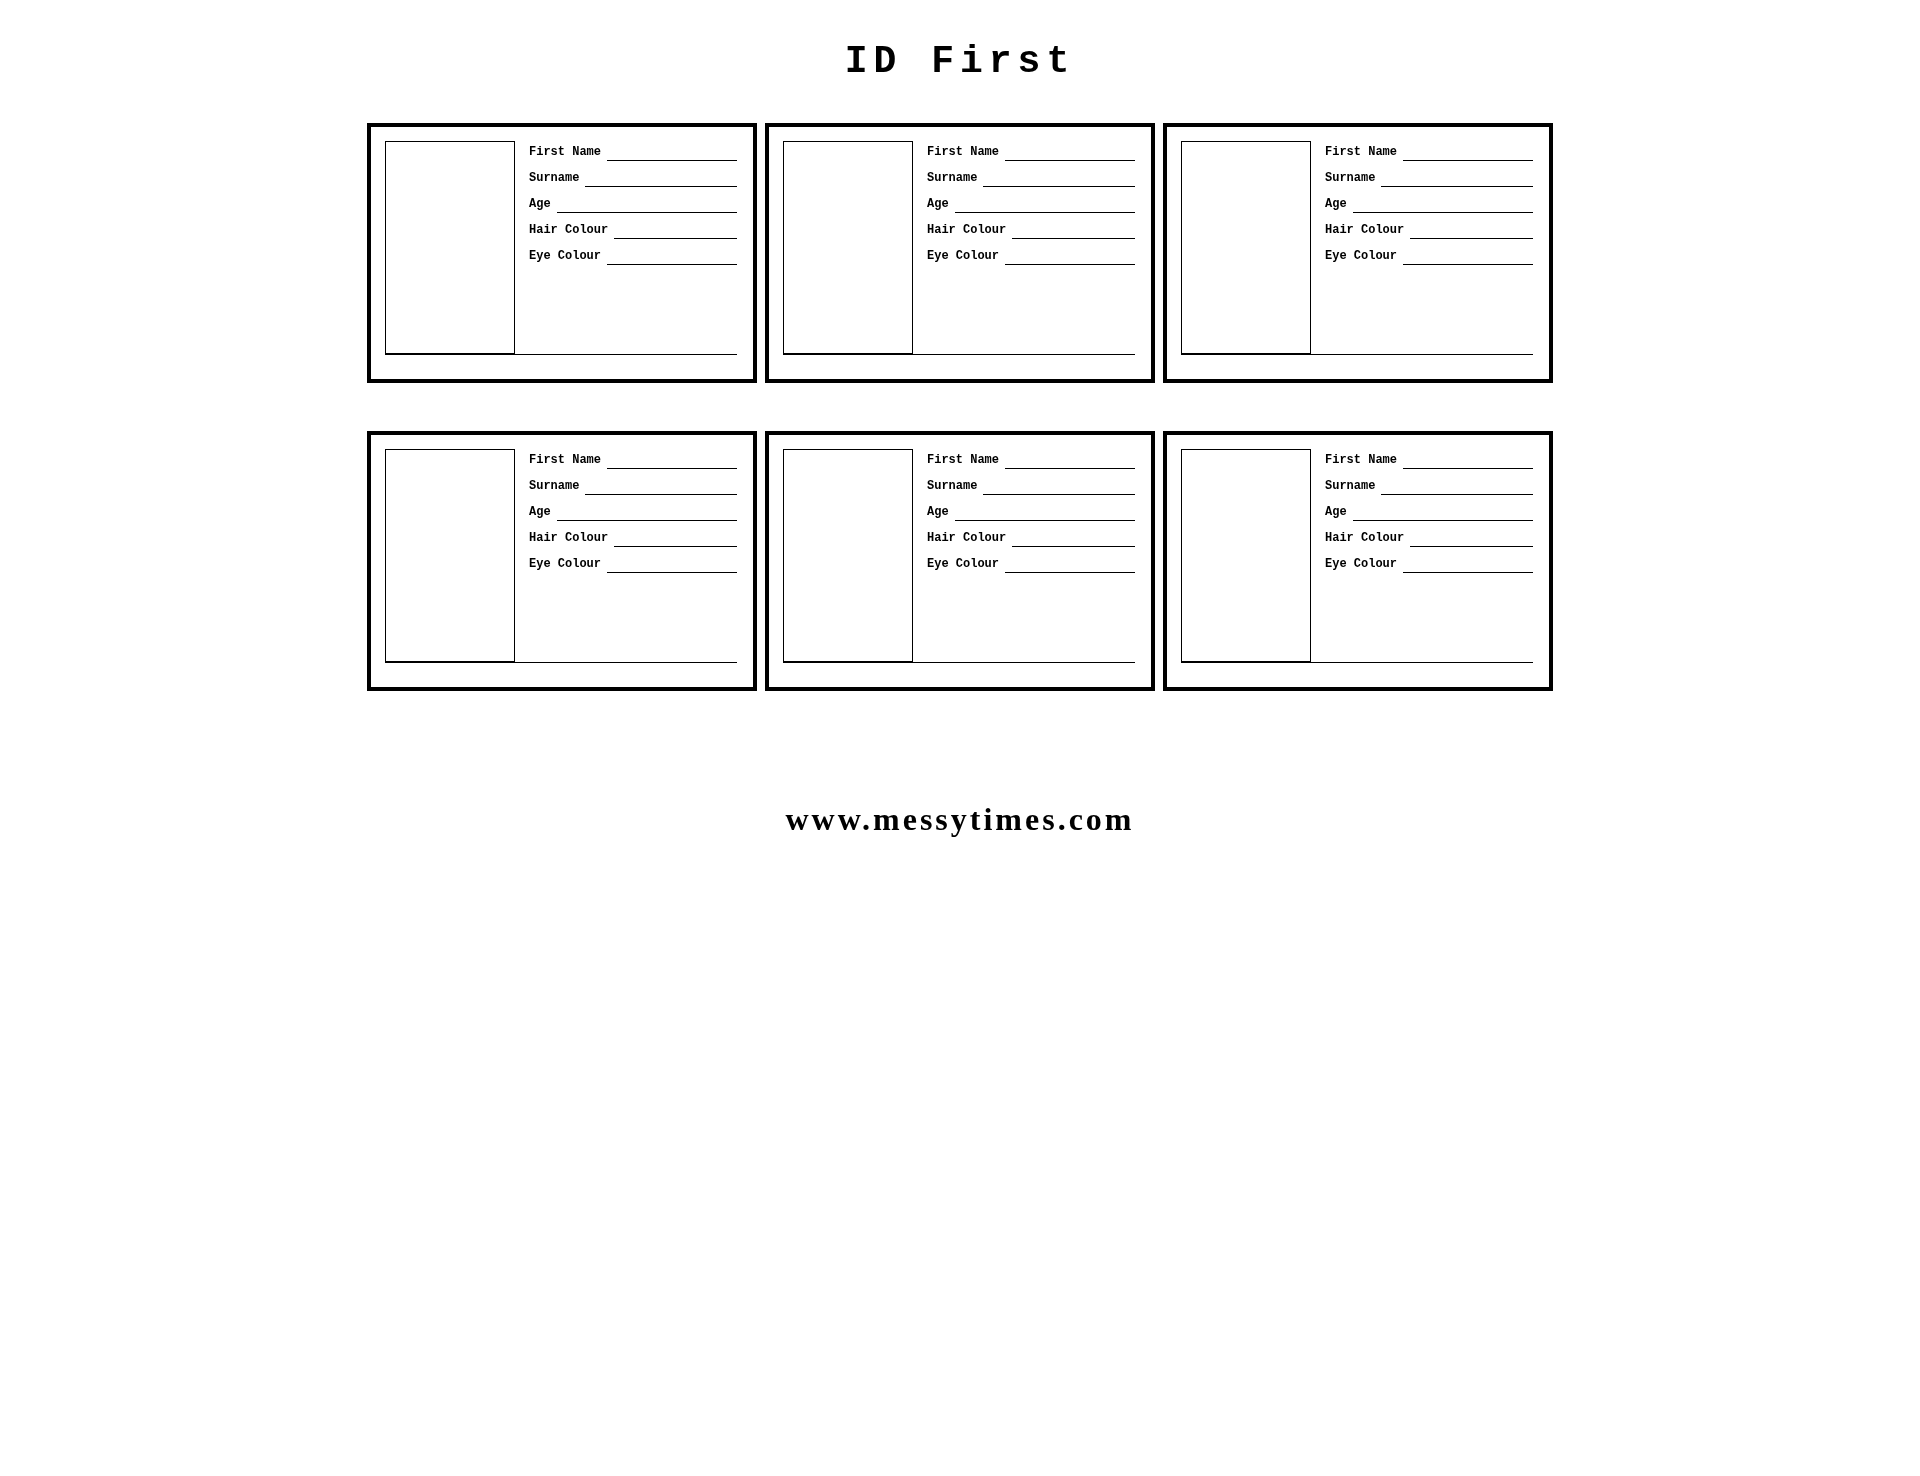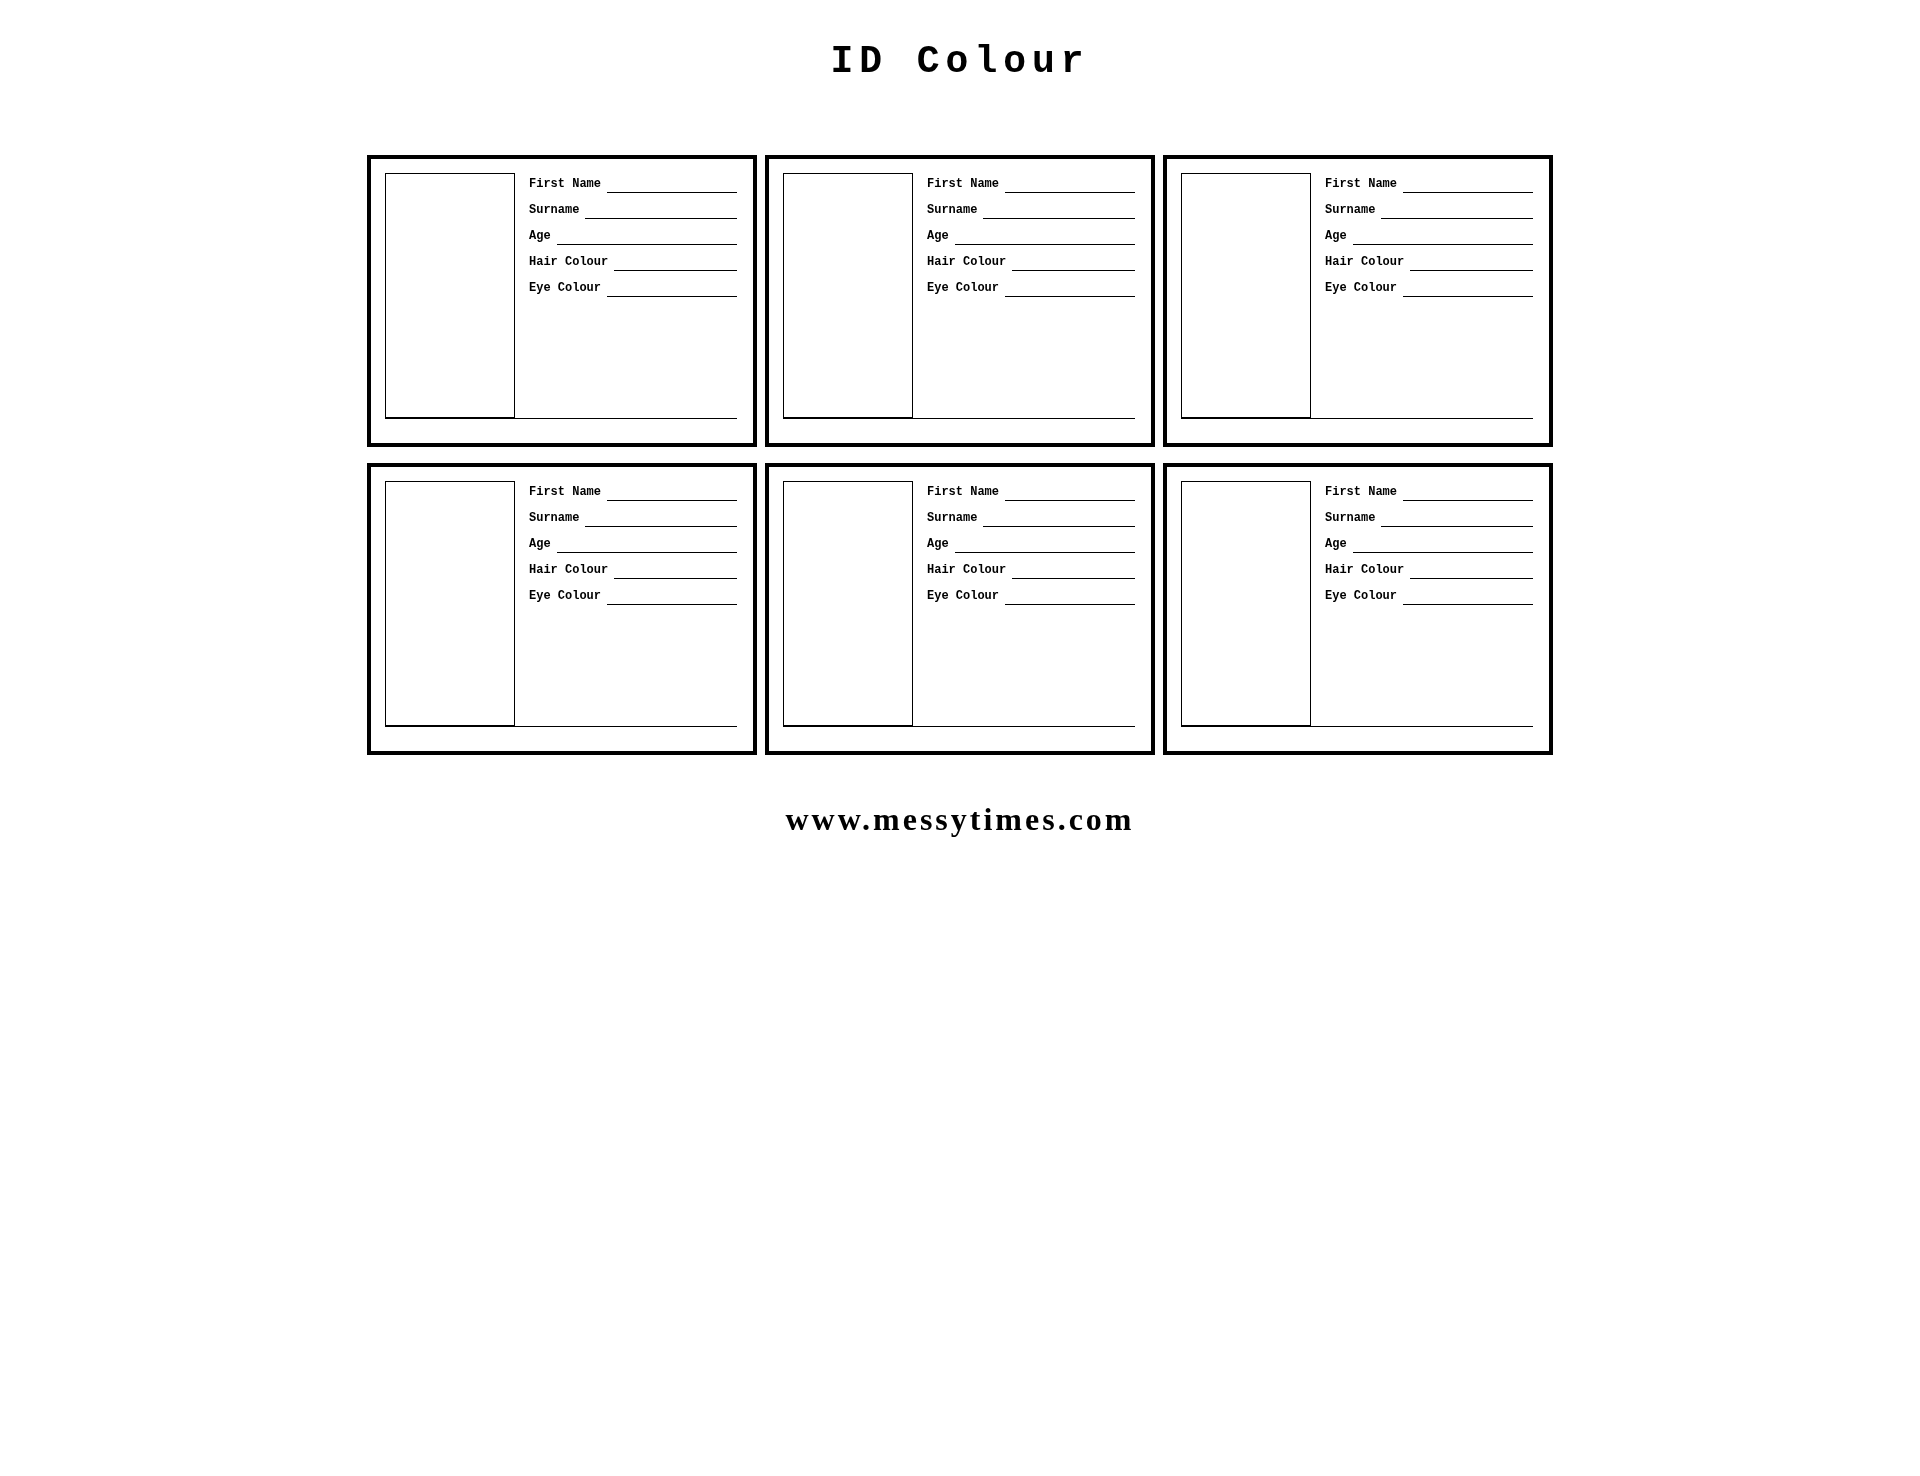--- a/index.html
+++ b/index.html
@@ -32,26 +32,25 @@
       grid-template-columns: repeat(3, 390px);
       grid-template-rows: repeat(2, 300px);
       gap: 8px;
       margin: 10px auto;
     }
 
     .id-card {
       border: 4px solid #000000;
       background: #ffffff;
       width: 390px;
-      height: 292px;
+      height: 260px;
       position: relative;
       padding: 14px 16px 14px 14px;
       display: flex;
       flex-direction: column;
-      margin-top: 32px;
     }
 
     .card-top {
       display: flex;
       flex-direction: row;
       gap: 14px;
       flex: 1;
     }
 
     .photo-box {
@@ -105,21 +104,21 @@
       font-weight: bold;
       letter-spacing: 3px;
       font-family: Liberation Serif, serif;
       margin-top: 60px;
       margin-bottom: 40px;
     }
   </style>
 </head>
 <body>
 
-<h1 class="page-title">ID  Colour</h1>
+<h1 class="page-title">ID  First</h1>
 
 <div class="cards-grid">
 
   <div class="id-card">
     <div class="card-top">
       <div class="photo-box"></div>
       <div class="fields-section">
         <div class="field-row">
           <span class="field-label">First Name</span>
           <div class="field-line"></div>

